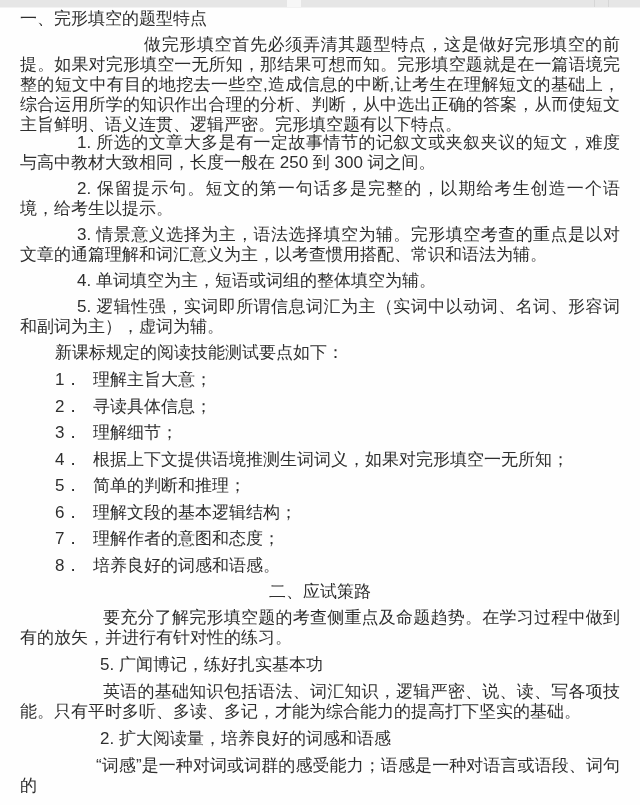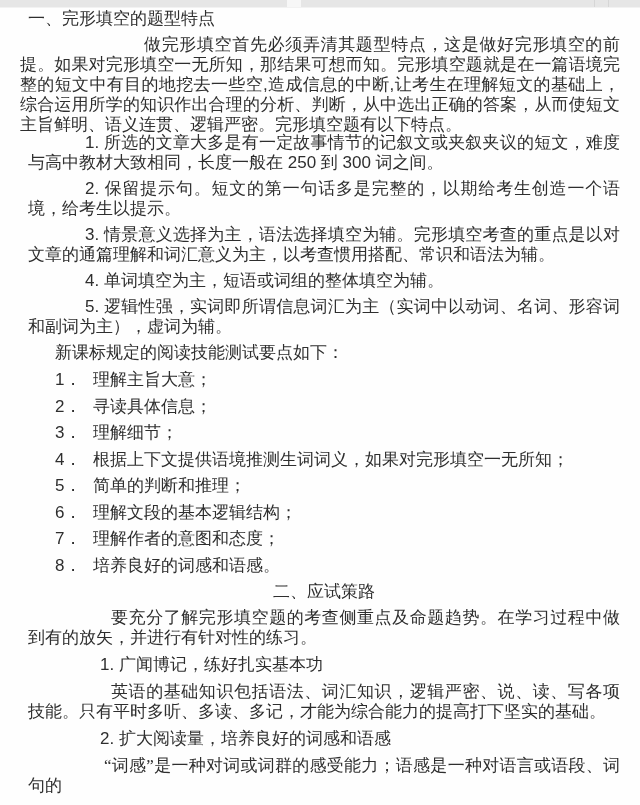--- a/index.html
+++ b/index.html
@@ -16,36 +16,36 @@
   .topbar .notch{
     position:absolute;left:287px;top:0;width:14px;height:7px;background:#f7f7f7;
   }
   .topbar .tick1{position:absolute;left:594px;top:0;width:1px;height:7px;background:#d6d6d6;}
   .topbar .tick2{position:absolute;left:608px;top:0;width:1px;height:7px;background:#d6d6d6;}
   .doc{
     padding:1px 20px 0 20px;
     font-size:17px;line-height:20px;
     text-align:justify;
   }
-  .doc p{margin:0 0 6px 8px;}
+  .doc p{margin:0 0 6px 0;}
   .h1{margin:1px 0 5px 64px;text-align:left;}
   .h2{margin:29px 0 9px 64px;text-align:center;}
   .intro{text-indent:124px;margin:0 0 -2px 0 !important;}
   .feature{text-indent:57px;}
   .skills-intro{margin:0 0 7px 35px !important;text-align:left;}
   .skill-item{
     margin:0 0 6.5px 35px;
     display:flex;text-align:left;
   }
   .skill-num{flex:0 0 38px;}
   .skill-text{flex:1;}
   .s2-intro{text-indent:83px;margin-bottom:7px !important;}
   .sub-heading{margin:0 0 7px 80px !important;text-align:left;}
   .sub-body{text-indent:83px;margin-bottom:7px !important;}
-  .quote-line{text-indent:76px;margin-bottom:0 !important;font-family:Liberation Serif, serif;}
+  .quote-line{text-indent:76px;margin-bottom:0 !important;}
 </style>
 </head>
 <body>
 
 <div class="topbar">
   <div class="notch"></div>
   <div class="tick1"></div>
   <div class="tick2"></div>
 </div>
 
@@ -93,19 +93,19 @@
   </div>
   <div class="skill-item">
     <span class="skill-num">8．</span>
     <span class="skill-text">培养良好的词感和语感。</span>
   </div>
 
   <p class="h2">二、应试策路</p>
 
   <p class="s2-intro">要充分了解完形填空题的考查侧重点及命题趋势。在学习过程中做到有的放矢，并进行有针对性的练习。</p>
 
-  <p class="sub-heading">1. 广闻博记，练好扎实基本功</p>
+  <p class="sub-heading">5. 广闻博记，练好扎实基本功</p>
   <p class="sub-body">英语的基础知识包括语法、词汇知识，逻辑严密、说、读、写各项技能。只有平时多听、多读、多记，才能为综合能力的提高打下坚实的基础。</p>
 
   <p class="sub-heading">2. 扩大阅读量，培养良好的词感和语感</p>
   <p class="quote-line">“词感”是一种对词或词群的感受能力；语感是一种对语言或语段、词句的</p>
 
 </div>
 
 </body></html>

